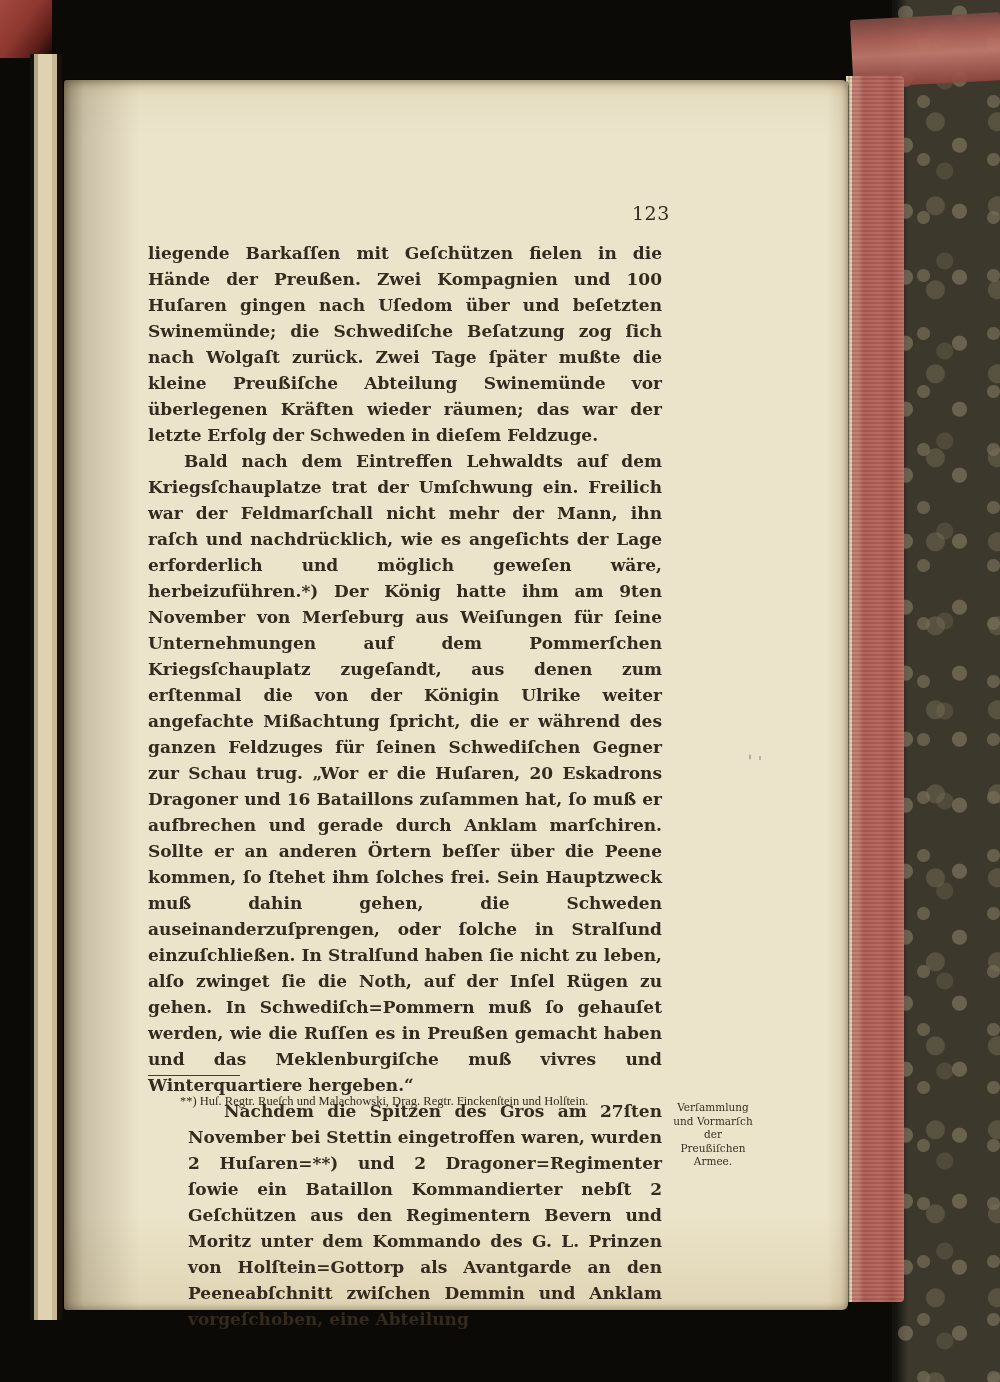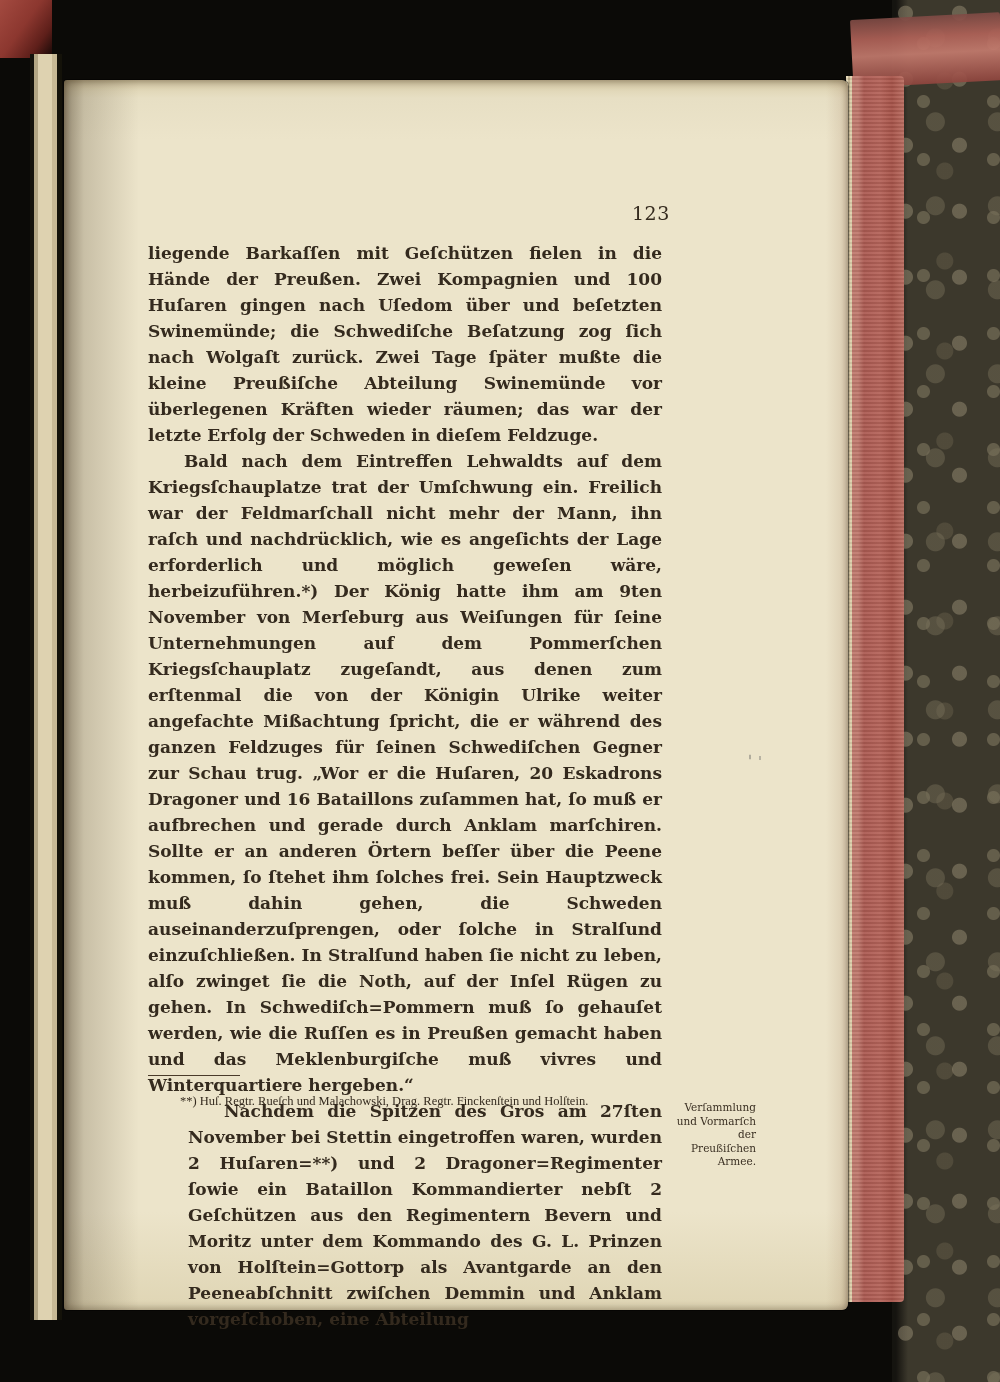--- a/index.html
+++ b/index.html
@@ -72,21 +72,21 @@
     position:absolute;left:84px;top:160px;width:514px;
     font-size:17px;line-height:26px;text-align:justify;
     color:#342a1e;
   }
   .para{margin:0;font-weight:bold;}
   .para.indent{text-indent:36px;}
 
   .para3wrap{position:relative;margin-left:40px;}
   .marginnote{
     position:absolute;left:calc(100% + 8px);top:3px;width:86px;
-    font-size:10.5px;line-height:13.5px;text-align:right;
+    font-size:10.5px;line-height:13.5px;text-align:center;
     white-space:pre-line;color:#3a2f22;text-indent:0;
   }
 
   .footnotes{position:absolute;left:84px;top:995px;width:514px;color:#342a1e;}
   .fnrule{width:92px;height:1px;background:#4a3b2a;margin:0 0 16px 0;}
   .fn1{font-size:14px;line-height:20px;margin:0 0 3px 32px;}
   .fn2{font-size:12.5px;line-height:18px;margin:0 0 0 32px;font-family:Liberation Serif, serif;}
 
   
   .faintmark{

